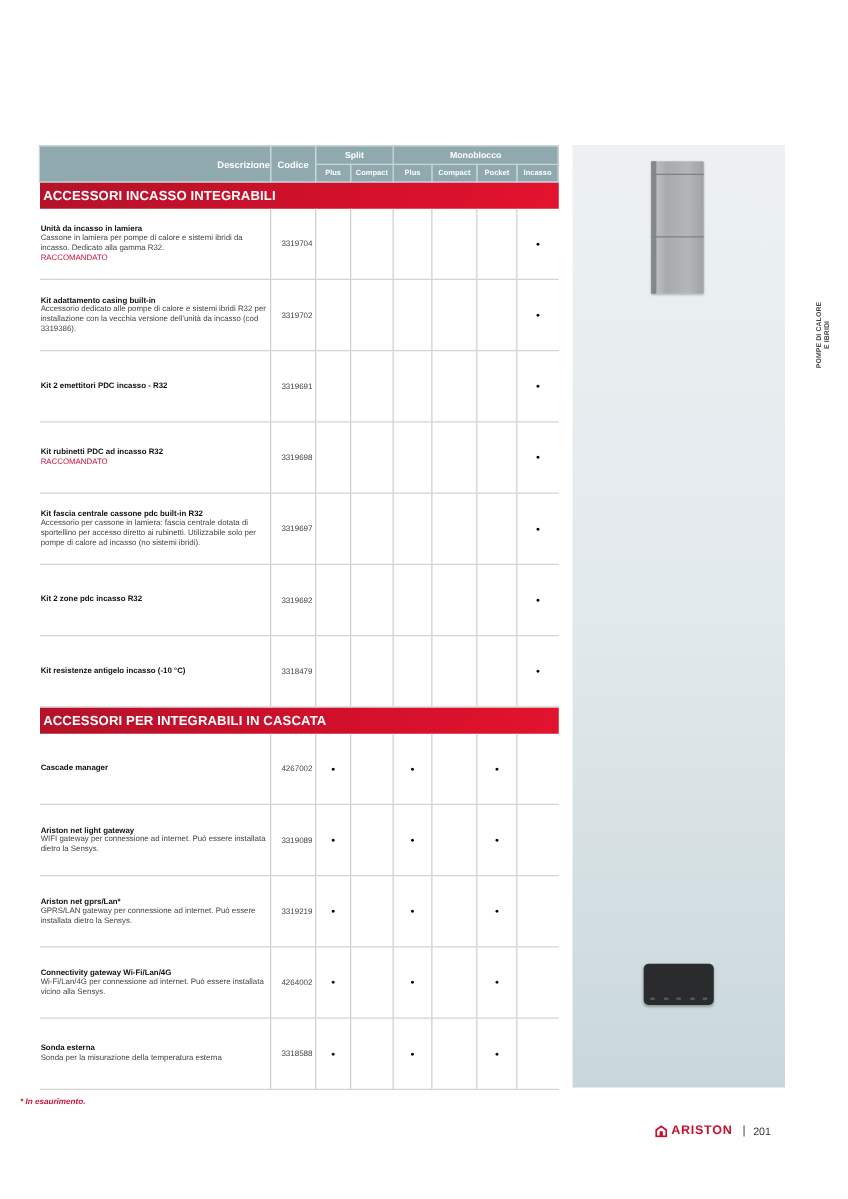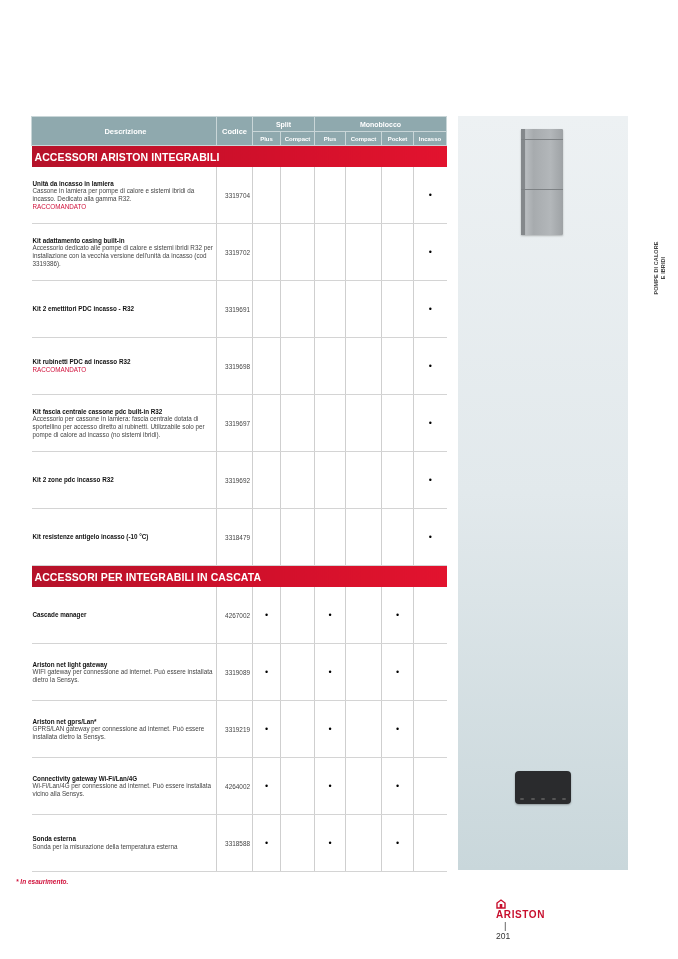--- a/index.html
+++ b/index.html
@@ -12,21 +12,21 @@
   col.c-desc { width: 185px; }
   col.c-code { width: 36px; }
   col.c-sp { width: 28px; }
   col.c-sc { width: 34px; }
   col.c-mp { width: 31px; }
   col.c-mc { width: 36px; }
   col.c-mpk { width: 32px; }
   col.c-mi { width: 33px; }
 
   th { background: #8fa9ae; color: #ffffff; font-weight: bold; font-size: 7px; padding: 0; border: 1px solid #c9d6d8; }
-  th.h-desc { text-align: center; padding-left: 3px; font-size: 7.5px; }
+  th.h-desc { text-align: right; padding-left: 3px; font-size: 7.5px; }
   th.h-code { font-size: 7.5px; }
   th.h-group { height: 14px; font-size: 7px; }
   th.h-sub { height: 13px; font-size: 6px; }
 
   tr.section td {
     background: linear-gradient(90deg, #b5122a 0%, #d3102b 60%, #e2132e 100%);
     color: #ffffff; font-weight: bold; font-size: 10.5px; height: 21px; padding: 0 0 0 3px;
     border: none; letter-spacing: 0.1px;
   }
   tr.item td { border-left: 1px solid #cfcfcf; border-right: 1px solid #cfcfcf; border-bottom: 1px solid #d4d4d4; height: 56px; padding: 0; vertical-align: middle; }
@@ -65,22 +65,22 @@
     transform: translate(-50%, -50%) rotate(-90deg);
     white-space: nowrap; text-align: center;
     font-size: 5.5px; font-weight: bold; color: #444; line-height: 6.5px; letter-spacing: 0.1px;
   }
 
   .footnote {
     position: absolute; left: 16px; top: 878px; font-size: 6.5px; font-weight: bold;
     font-style: italic; color: #d0103a;
   }
   .footer-brand {
-    position: absolute; left: 496px; top: 899px; display: flex; 
-    font-size: 9.5px; color: #333; flex-direction: column;
+    position: absolute; left: 524px; top: 899px; display: flex; align-items: center;
+    font-size: 9.5px; color: #333;
   }
   .footer-brand .logo-icon { width: 10px; height: 10px; margin-right: 3px; }
   .footer-brand .brand { font-weight: bold; color: #c8102e; letter-spacing: 0.6px; font-size: 10px; }
   .footer-brand .sep { margin: 0 6px 0 8px; color: #444; }
   .footer-brand .page { font-size: 8.5px; color: #333; }
 </style>
 </head>
 <body>
 
 <div class="table-wrap">
@@ -106,21 +106,21 @@
         <th class="h-sub">Plus</th>
         <th class="h-sub">Compact</th>
         <th class="h-sub">Plus</th>
         <th class="h-sub">Compact</th>
         <th class="h-sub">Pocket</th>
         <th class="h-sub">Incasso</th>
       </tr>
     </thead>
     <tbody id="table-body">
         <tr class="section">
-          <td colspan="8">ACCESSORI ARISTON INTEGRABILI</td>
+          <td colspan="8">ACCESSORI INCASSO INTEGRABILI</td>
         </tr>
         <tr class="item">
           <td class="desc">
             <span class="item-name">Unità da incasso in lamiera</span>
             <span class="item-sub">Cassone in lamiera per pompe di calore e sistemi ibridi da incasso. Dedicato alla gamma R32.</span>
             <span class="item-rec">RACCOMANDATO</span>
           </td>
           <td class="code">3319704</td>
           <td class="mark"></td>
           <td class="mark"></td>

